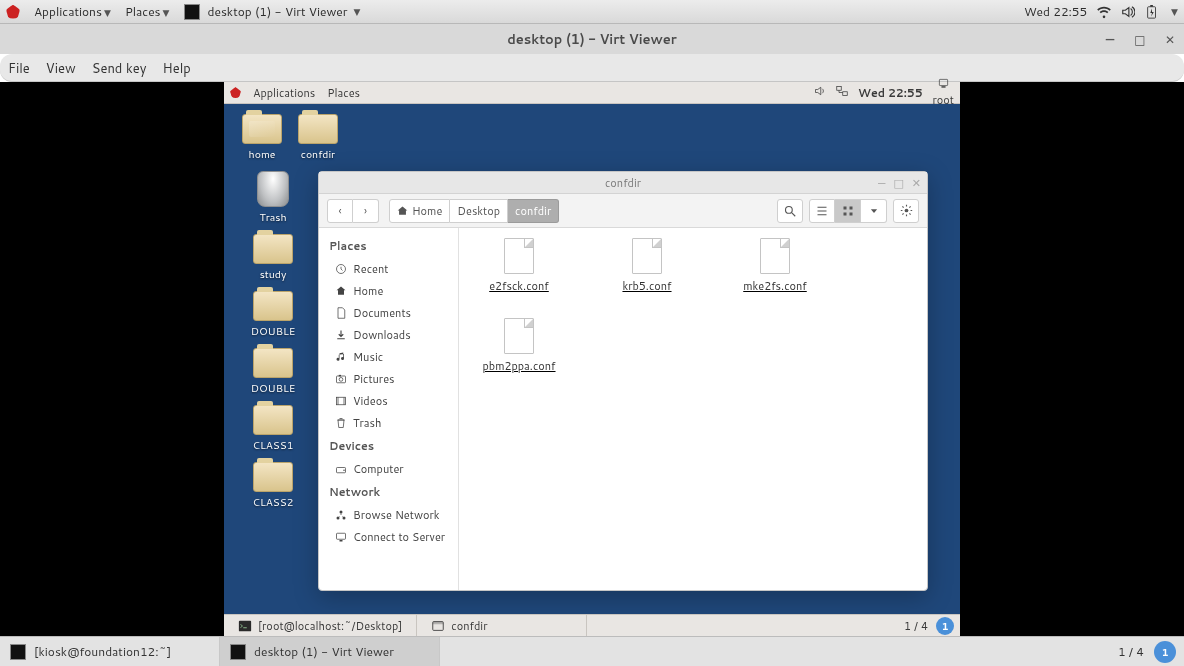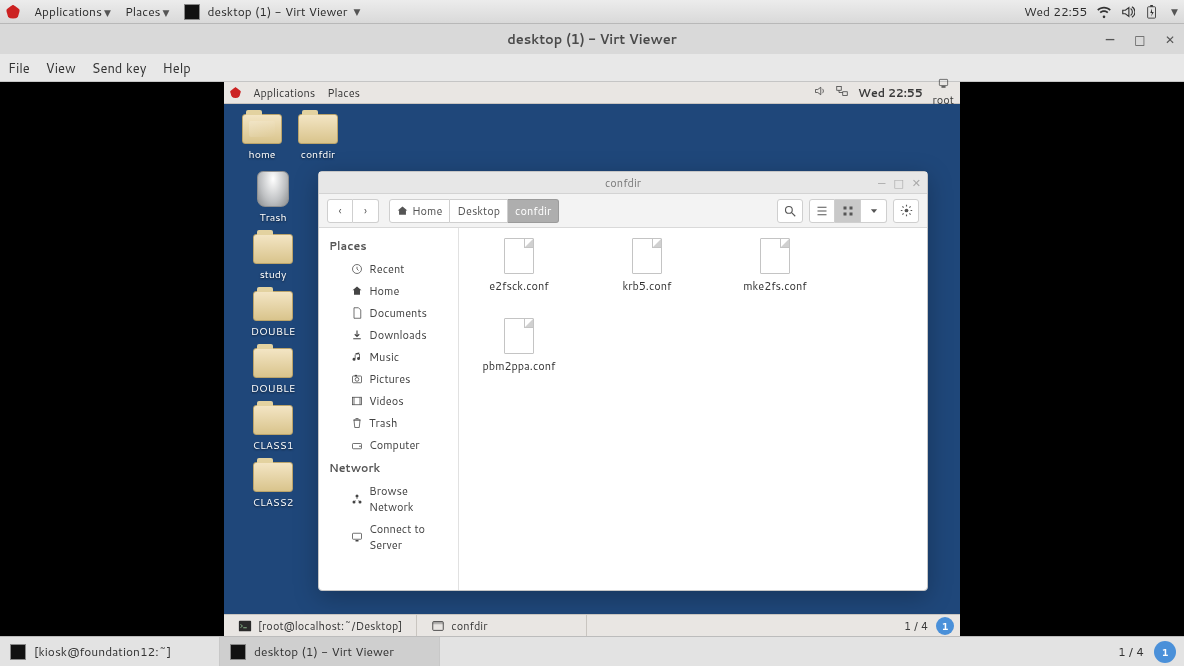--- a/index.html
+++ b/index.html
@@ -13,21 +13,21 @@
 .tri { font-size:9px; margin-left:2px; color:#555;}
 .win-icon { width:16px; height:16px; border:1px solid #888; background:#111; display:inline-block; margin-right:4px;}
 .sysicon { width:14px; height:14px; display:inline-flex; align-items:center; justify-content:center; font-size:12px; color:#333;}
 
 
 .vv-title { height:30px; background:#d9d9d9; display:flex; align-items:center; justify-content:center; position:relative; font-size:13px; color:#4a4a4a; font-weight:600;}
 .vv-title .wbtn { position:absolute; right:6px; display:flex; gap:14px; color:#555; font-size:12px;}
 .vv-title .wbtn span { width:16px; text-align:center; cursor:default;}
 
 
-.vv-menu { height:28px; background:#e8e8e8; border-bottom:1px solid #c5c5c5; display:flex; align-items:center; gap:16px; padding:0 8px; font-size:13px; color:#333;}
+.vv-menu { height:28px; background:#e8e8e8; border-bottom:1px solid #c5c5c5; display:flex; align-items:center; gap:16px; padding:0 8px; font-size:13px; color:#333;border-radius:12px;}
 
 
 .vm-area { height: calc(666px - 24px - 30px - 28px - 30px); background:#000; position:relative;}
 .guest { position:absolute; left:224px; top:0; width:736px; height:100%; background:#1f477a;}
 
 
 .guest-top { height:22px; background:#e9e6e3; border-bottom:1px solid #c9c5c0; display:flex; align-items:center; padding:0 6px; font-size:11px; color:#3a3a3a; gap:12px;}
 .guest-top .gright { margin-left:auto; display:flex; align-items:center; gap:10px;}
 .guser { display:flex; align-items:center; gap:3px;flex-direction:column;}
 .guser svg { width:11px; height:11px;}
@@ -61,23 +61,23 @@
 .spacer{flex:1;}
 .viewgroup{display:flex;}
 .viewgroup .btn{border-radius:0;border-left:none;}
 .viewgroup .btn:first-child{border-radius:3px 0 0 3px;border-left:1px solid #cfcfcf;}
 .viewgroup .btn:last-child{border-radius:0 3px 3px 0;}
 .viewgroup .btn.sel{background:#c9c9c9;}
 
 .naut-body{flex:1;display:flex;}
 .sidebar{width:140px;border-right:1px solid #e1e1e1;padding:6px 0;font-size:11px;color:#444;}
 .sidebar .hdr{font-weight:700;color:#555;padding:4px 10px;}
-.sidebar .item{display:flex;align-items:center;gap:6px;padding:3px 10px 3px 16px;margin-left:16px;}
+.sidebar .item{display:flex;align-items:center;gap:6px;padding:3px 10px 3px 16px;}
 .sidebar .item svg{width:12px;height:12px;flex-shrink:0;}
-.content{flex:1;padding:10px 10px 0 20px;display:flex;flex-wrap:wrap;align-content:flex-start;gap:24px 48px;}
+.content{flex:1;padding:10px 10px 0 20px;display:flex;flex-wrap:wrap;align-content:flex-start;gap:24px 48px;text-decoration:underline;}
 .ficon{display:flex;flex-direction:column;align-items:center;gap:4px;width:80px;}
 .fpage{width:30px;height:36px;background:#fff;border:1px solid #c4c4c4;border-radius:1px;position:relative;}
 .fpage::before{content:"";position:absolute;top:0;right:0;width:8px;height:8px;background:linear-gradient(135deg,#fff 48%,#d0d0d0 52%);border-left:1px solid #c4c4c4;border-bottom:1px solid #c4c4c4;}
 .flabel{font-size:11px;color:#333;text-align:center;white-space:nowrap;}
 
 
 .guest-bot{position:absolute;left:0;right:0;bottom:0;height:22px;background:#e9e6e3;border-top:1px solid #c9c5c0;display:flex;align-items:center;font-size:11px;color:#3a3a3a;}
 .gtask{display:flex;align-items:center;gap:6px;padding:0 14px;height:100%;border-right:1px solid #c9c5c0;min-width:170px;}
 .gtask svg{width:14px;height:14px;}
 .gbotright{margin-left:auto;display:flex;align-items:center;gap:8px;padding-right:6px;}
@@ -316,20 +316,21 @@
                 <path d="M4 3v10M12 3v10" stroke="currentColor"></path>
               </svg>
               <span>Videos</span>
             </div>
           <div class="item">
               <svg viewBox="0 0 16 16">
                 <path d="M4 4h8l-1 10H5zM3 4h10M6 2h4" stroke="currentColor" fill="none"></path>
               </svg>
               <span>Trash</span>
             </div>
+          <div class="hdr">Devices</div>
           <div class="item">
               <svg viewBox="0 0 16 16">
                 <rect x="2" y="6" width="12" height="7" rx="1" fill="none" stroke="currentColor"></rect>
                 <circle cx="12" cy="9.5" r="1"></circle>
               </svg>
               <span>Computer</span>
             </div>
           <div class="hdr">Network</div>
           <div class="item">
               <svg viewBox="0 0 16 16">

